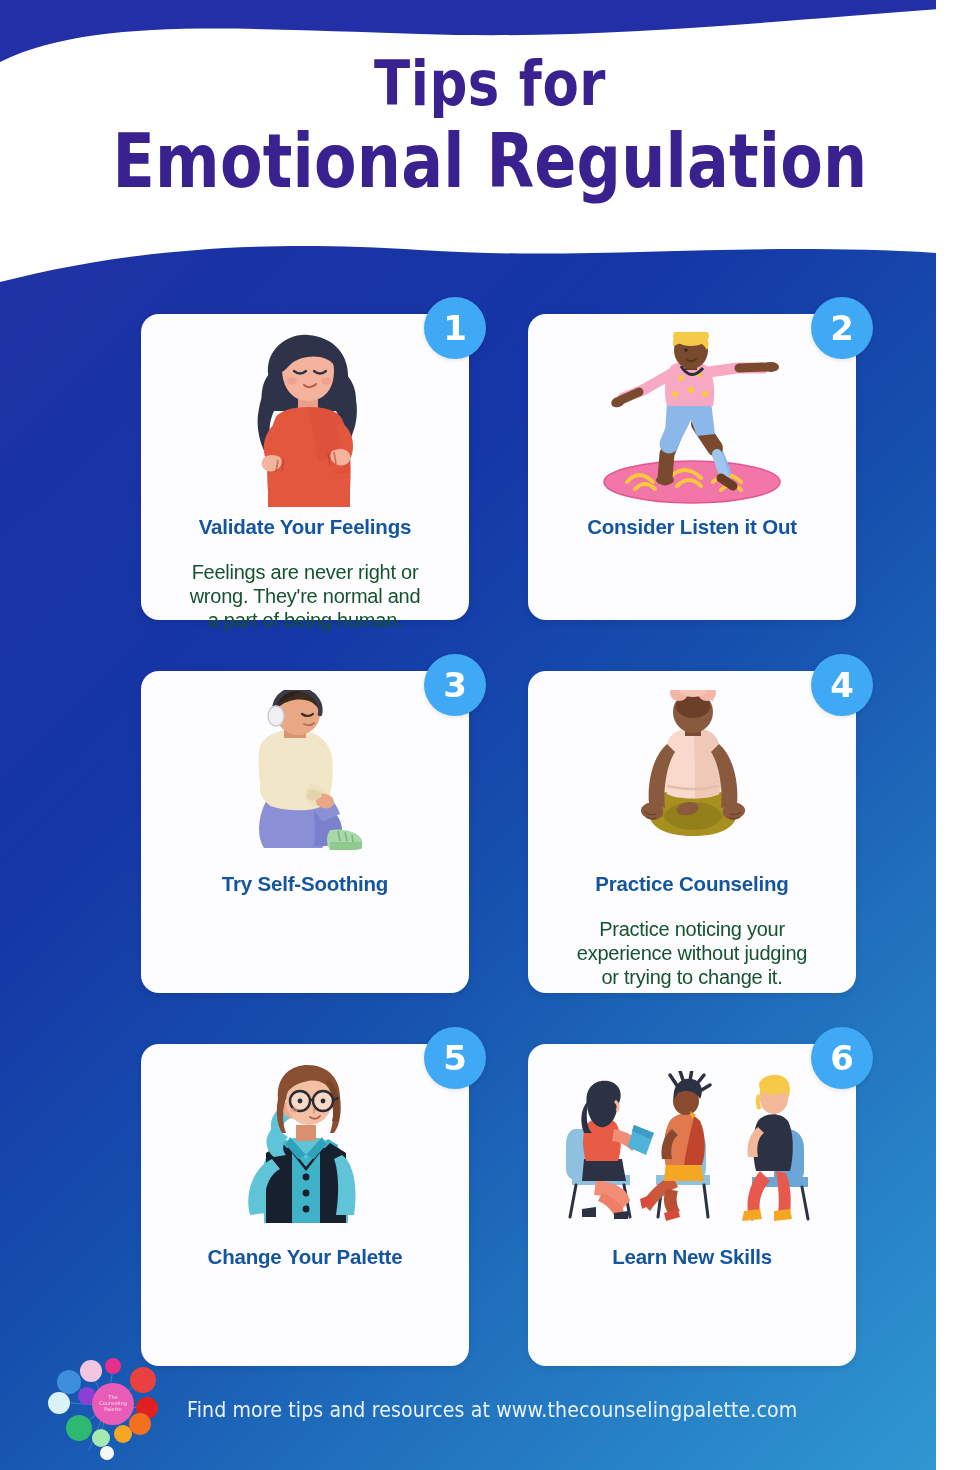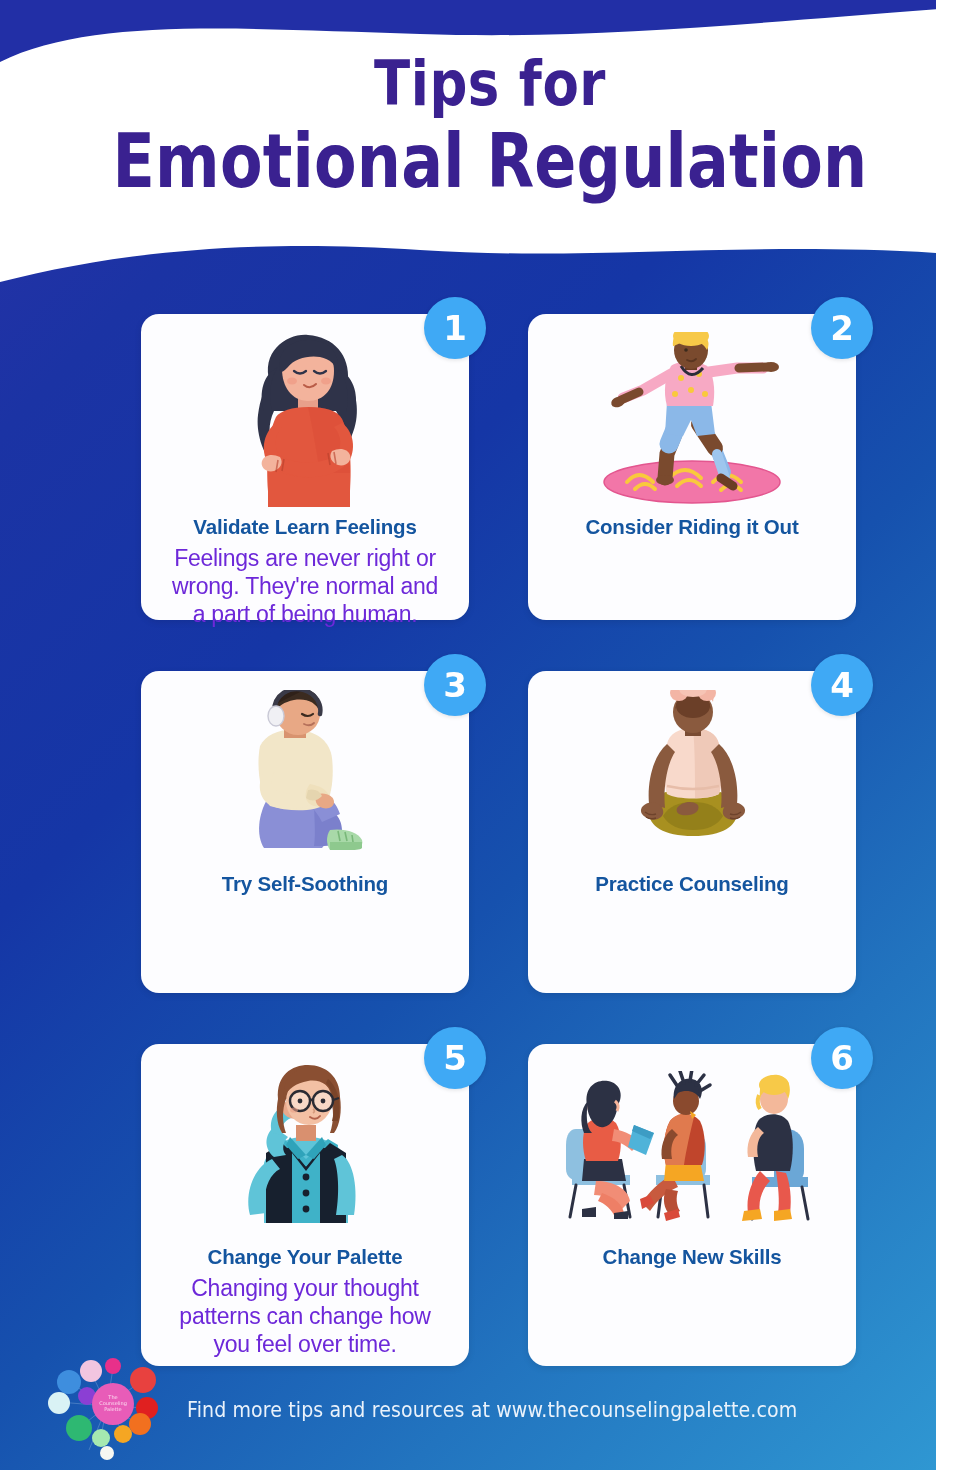--- a/index.html
+++ b/index.html
@@ -129,25 +129,25 @@
   .card-title {
     font-size: 20.5px;
     font-weight: 700;
     color: #14559f;
     text-align: center;
     line-height: 1.15;
     margin-top: 2px;
     letter-spacing: -0.2px;
   }
   .card-body {
-    font-size: 23px;
-    color: #6d28d9;
+    font-size: 20px;
+    color: #14532d;
     text-align: center;
     line-height: 1.22;
-    margin-top: 5px;
+    margin-top: 21px;
     letter-spacing: -0.25px;
     white-space: pre-line;
   }
 
   
   .footer {
     position: absolute;
     bottom: 0;
     left: 0;
     width: 980px;
@@ -235,21 +235,21 @@
                    L74 128 C92 134 116 132 126 124 C132 118 132 104 124 96 Z" fill="#e2573e"></path>
 
           <path d="M122 120 C130 116 138 118 140 124 C142 130 136 136 128 134 C122 132 118 126 122 120 Z" fill="#f3b39c"></path>
 
           <path d="M70 126 C62 122 54 124 52 130 C50 136 56 142 64 140 C70 138 74 132 70 126 Z" fill="#f3b39c"></path>
 
           <path d="M118 122 l2 12 M124 121 l2 12" stroke="#b63f2b" stroke-width="1.6" opacity="0.6"></path>
           <path d="M74 128 l-2 12 M68 129 l-2 12" stroke="#b63f2b" stroke-width="1.6" opacity="0.6"></path>
         </svg>
       </div>
-      <div class="card-title">Validate Learn Feelings</div>
+      <div class="card-title">Validate Your Feelings</div>
       <div class="card-body">Feelings are never right or
 wrong. They're normal and
 a part of being human.</div>
     </div>
 
     <div class="card">
       <div class="badge">2</div>
       <div class="illus">
         <svg width="210" height="178" viewBox="0 0 210 178">
 
@@ -299,21 +299,21 @@
 
           <ellipse cx="104" cy="18" rx="17" ry="19" fill="#7a4a2e"></ellipse>
 
           <path d="M86 14 C84 0 98 -6 108 -2 C120 2 124 10 120 18 C116 10 106 6 96 10 C90 12 88 14 86 14 Z" fill="#f7c948"></path>
           <ellipse cx="104" cy="4" rx="18" ry="10" fill="#f7c948"></ellipse>
 
           <circle cx="99" cy="18" r="1.8" fill="#3b2a1c"></circle>
           <path d="M100 28 q5 3 9 -1" stroke="#5a3520" stroke-width="1.8" fill="none" stroke-linecap="round"></path>
         </svg>
       </div>
-      <div class="card-title">Consider Riding it Out</div>
+      <div class="card-title">Consider Listen it Out</div>
     </div>
 
     <div class="card tall">
       <div class="badge">3</div>
       <div class="illus">
         <svg width="175" height="175" viewBox="0 0 175 175">
 
           <path d="M50 108 C40 124 38 146 46 158 L104 158 C112 150 114 134 110 122
                    L96 114 L60 104 Z" fill="#8a8fd6"></path>
 
@@ -403,20 +403,23 @@
           <ellipse cx="88" cy="16" rx="17" ry="12" fill="#6b3f28"></ellipse>
 
           <path d="M68 10 C68 -2 80 -8 90 -7 C104 -6 110 2 108 12
                    C104 4 96 0 88 1 C78 2 70 5 68 10 Z" fill="#f3b5a5"></path>
           <ellipse cx="74" cy="3" rx="9" ry="8" fill="#f3b5a5"></ellipse>
           <ellipse cx="102" cy="3" rx="9" ry="8" fill="#f3b5a5"></ellipse>
           <ellipse cx="88" cy="-1" rx="14" ry="8" fill="#f6c4b5"></ellipse>
         </svg>
       </div>
       <div class="card-title">Practice Counseling</div>
+      <div class="card-body">Practice noticing your
+experience without judging
+or trying to change it.</div>
     </div>
 
     <div class="card tall">
       <div class="badge">5</div>
       <div class="illus">
         <svg width="170" height="176" viewBox="0 0 170 176">
 
           <path d="M44 100 C50 82 66 74 86 74 C106 74 122 82 128 100
                    L128 160 L44 160 Z" fill="#5fc4d8"></path>
 
@@ -463,23 +466,20 @@
 
           <circle cx="80" cy="38" r="2.4" fill="#2b2b33"></circle>
           <circle cx="103" cy="38" r="2.4" fill="#2b2b33"></circle>
 
           <path d="M93 46 q3 2 0 4" stroke="#d49a7c" stroke-width="1.6" fill="none"></path>
           <path d="M90 54 q6 4 10 -1" stroke="#b3614a" stroke-width="2" fill="none" stroke-linecap="round"></path>
           <ellipse cx="74" cy="47" rx="4" ry="2.6" fill="#ea9f86" opacity="0.6"></ellipse>
         </svg>
       </div>
       <div class="card-title">Change Your Palette</div>
-      <div class="card-body">Changing your thought
-patterns can change how
-you feel over time.</div>
     </div>
 
     <div class="card tall">
       <div class="badge">6</div>
       <div class="illus">
         <svg width="280" height="160" viewBox="0 0 280 160">
 
           <g>
 
             <path d="M24 58 C18 58 14 64 14 74 L14 98 C14 106 20 110 28 110
@@ -570,21 +570,21 @@
 
             <ellipse cx="34" cy="28" rx="14" ry="15" fill="#f3b89a"></ellipse>
 
             <path d="M20 26 C18 10 28 2 38 4 C50 6 52 18 48 28
                      C46 18 38 14 28 18 C24 20 22 23 20 26 Z" fill="#f7c948"></path>
             <ellipse cx="34" cy="14" rx="15" ry="10" fill="#f7c948"></ellipse>
             <path d="M19 24 q-3 8 1 14" stroke="#f7c948" stroke-width="4" fill="none"></path>
           </g>
         </svg>
       </div>
-      <div class="card-title">Change New Skills</div>
+      <div class="card-title">Learn New Skills</div>
     </div>
 
   </div>
 
   <div class="footer">
     <svg class="footer-logo" viewBox="0 0 128 105">
       <g stroke="#7fa8d8" stroke-width="0.8" opacity="0.55" fill="none">
         <path d="M64 48 L26 24 M64 48 L48 14 M64 48 L70 10 M64 48 L100 22
                  M64 48 L16 44 M64 48 L104 50 M64 48 L36 70 M64 48 L58 78
                  M64 48 L80 74 M64 48 L96 66 M64 48 L46 92"></path>

